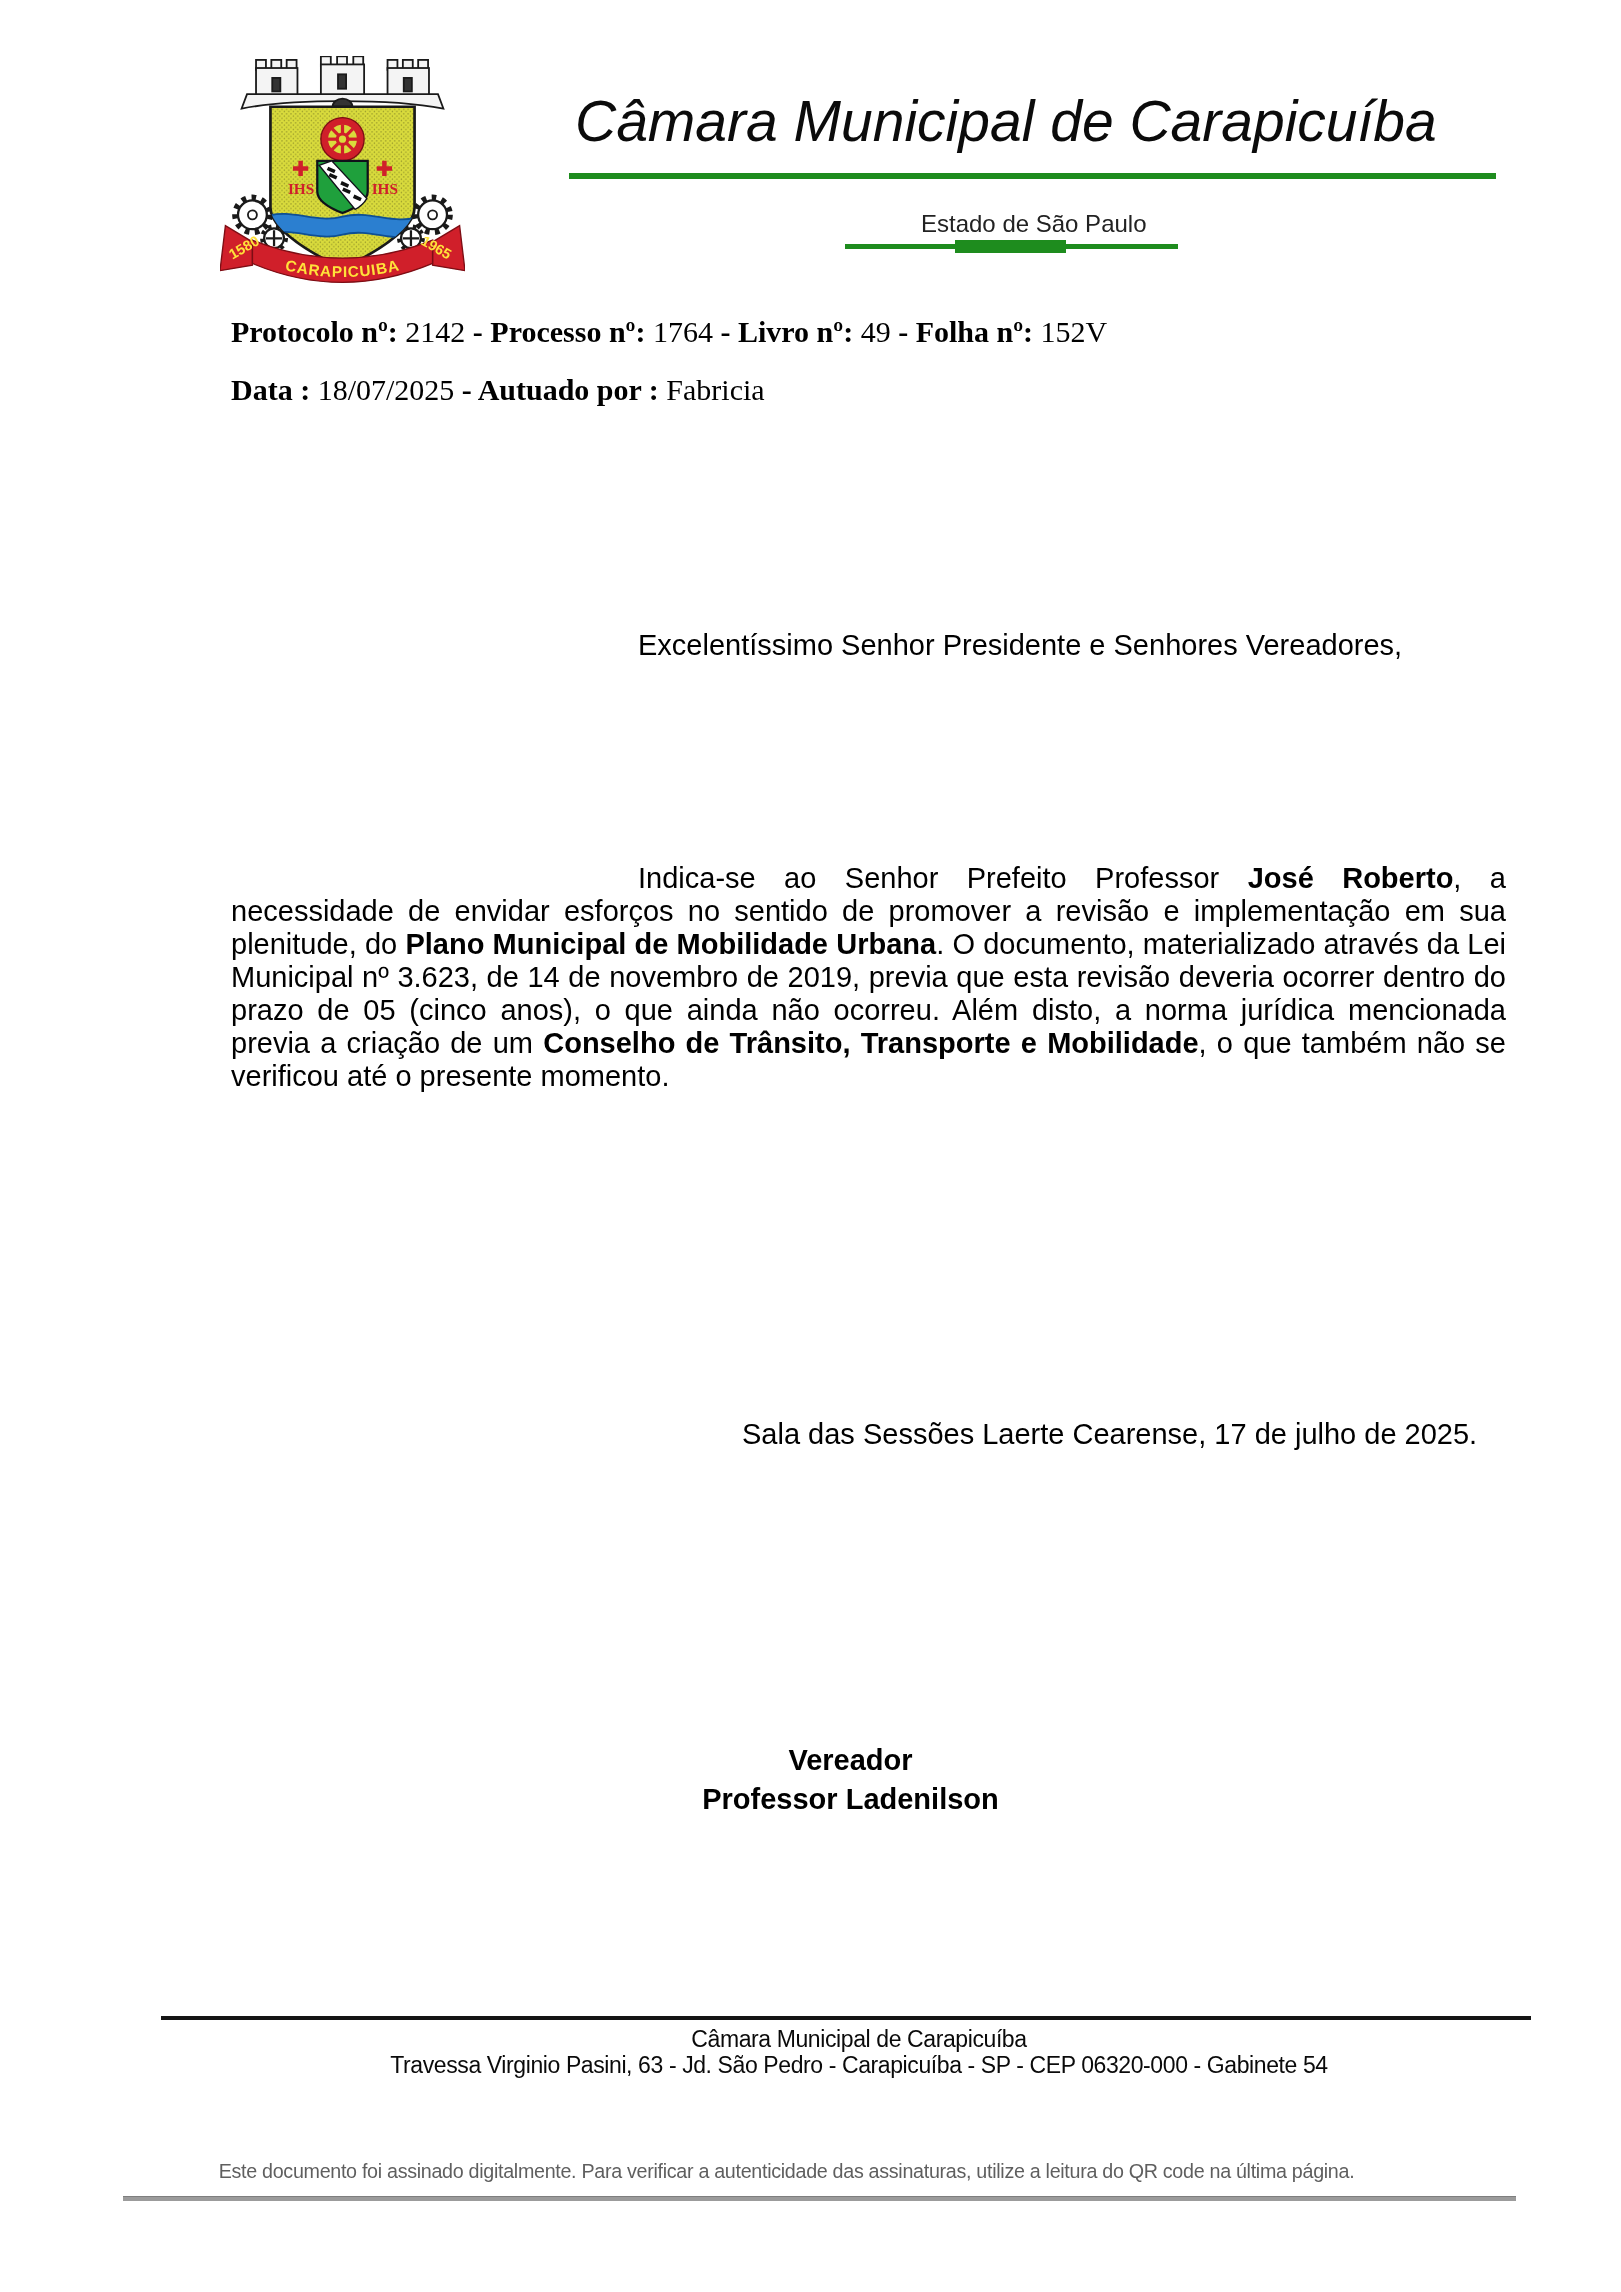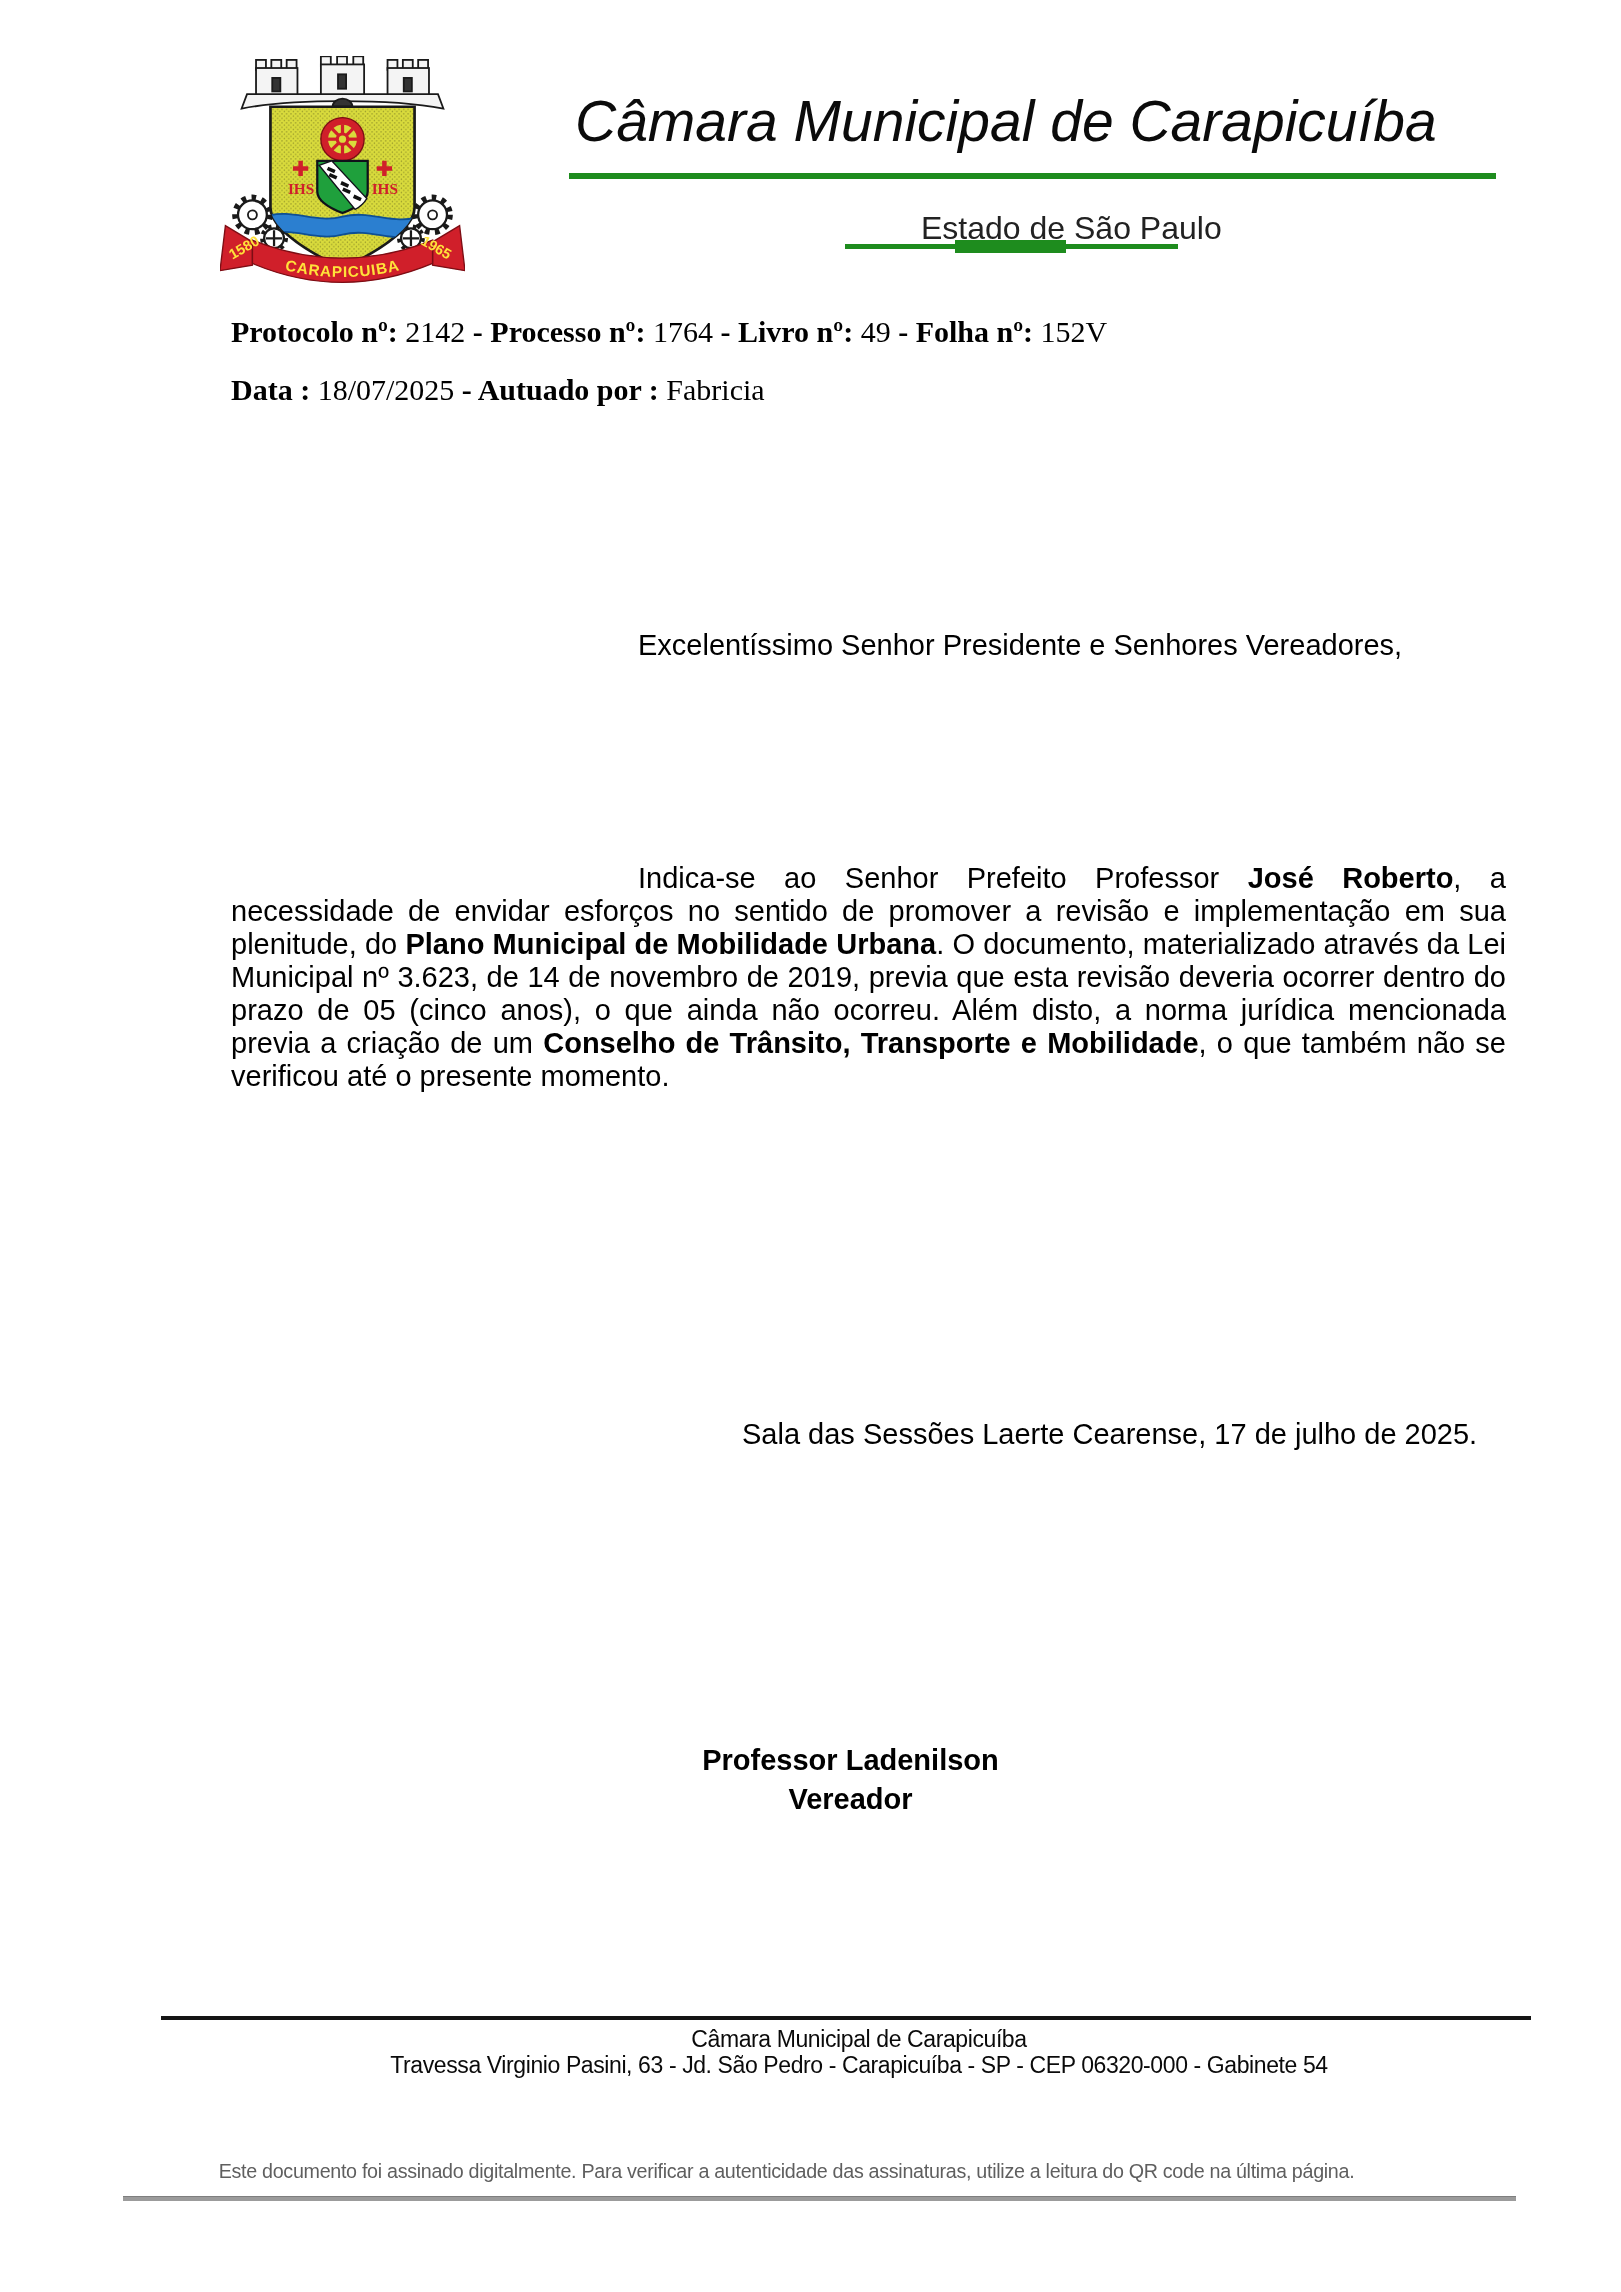--- a/index.html
+++ b/index.html
@@ -20,21 +20,21 @@
     white-space:nowrap;letter-spacing:0px;
   }
   .green-rule-1{position:absolute;left:569px;top:173px;width:927px;height:6.3px;background:#1e8c1e;}
   .doc-title{
     position:absolute;left:589px;top:193px;z-index:2;
     font-family:"Liberation Serif", serif;font-weight:bold;
     font-size:41px;line-height:1.1;white-space:nowrap;color:#000;
   }
   .estado{
     position:absolute;left:921px;top:210px;z-index:1;
-    font-size:32px;color:#222;white-space:nowrap;text-align:right;
+    font-size:24px;color:#222;white-space:nowrap;text-align:right;
   }
   .green-rule-2{position:absolute;left:845px;top:244px;width:333px;height:4.5px;background:#1e8c1e;}
   .green-rule-2-thick{position:absolute;left:955px;top:240px;width:111px;height:12.5px;background:#1e8c1e;}
   
   .protocol{
     position:absolute;left:231px;top:313px;width:1281px;
     font-family:"Liberation Serif", serif;font-size:30px;line-height:38px;
   }
   .protocol .line2{margin-top:19.7px;}
   .protocol b{font-weight:bold;}
@@ -185,22 +185,22 @@
   </div>
 
   <div class="salutation">Excelentíssimo Senhor Presidente e Senhores Vereadores,</div>
 
   <div class="para para1"><span>Indica-se ao Senhor Prefeito Professor </span><b>José Roberto</b><span>, a necessidade de envidar esforços no sentido de promover a revisão e implementação em sua plenitude, do </span><b>Plano Municipal de Mobilidade Urbana</b><span>. O documento, materializado através da Lei Municipal nº 3.623, de 14 de novembro de 2019, previa que esta revisão deveria ocorrer dentro do prazo de 05 (cinco anos), o que ainda não ocorreu. Além disto, a norma jurídica mencionada previa a criação de um </span><b>Conselho de Trânsito, Transporte e Mobilidade</b><span>, o que também não se verificou até o presente momento.</span></div>
 
 
   <div class="place-date">Sala das Sessões Laerte Cearense, 17 de julho de 2025.</div>
 
   <div class="signature">
+    <div>Vereador</div>
     <div>Professor Ladenilson</div>
-    <div>Vereador</div>
   </div>
 
   <div class="footer-rule"></div>
   <div class="footer">
     <div>Câmara Municipal de Carapicuíba</div>
     <div>Travessa Virginio Pasini, 63 - Jd. São Pedro - Carapicuíba - SP - CEP 06320-000 - Gabinete 54</div>
   </div>
 
   <div class="signing-note">Este documento foi assinado digitalmente. Para verificar a autenticidade das assinaturas, utilize a leitura do QR code na última página.</div>
   <div class="gray-rule"></div>

